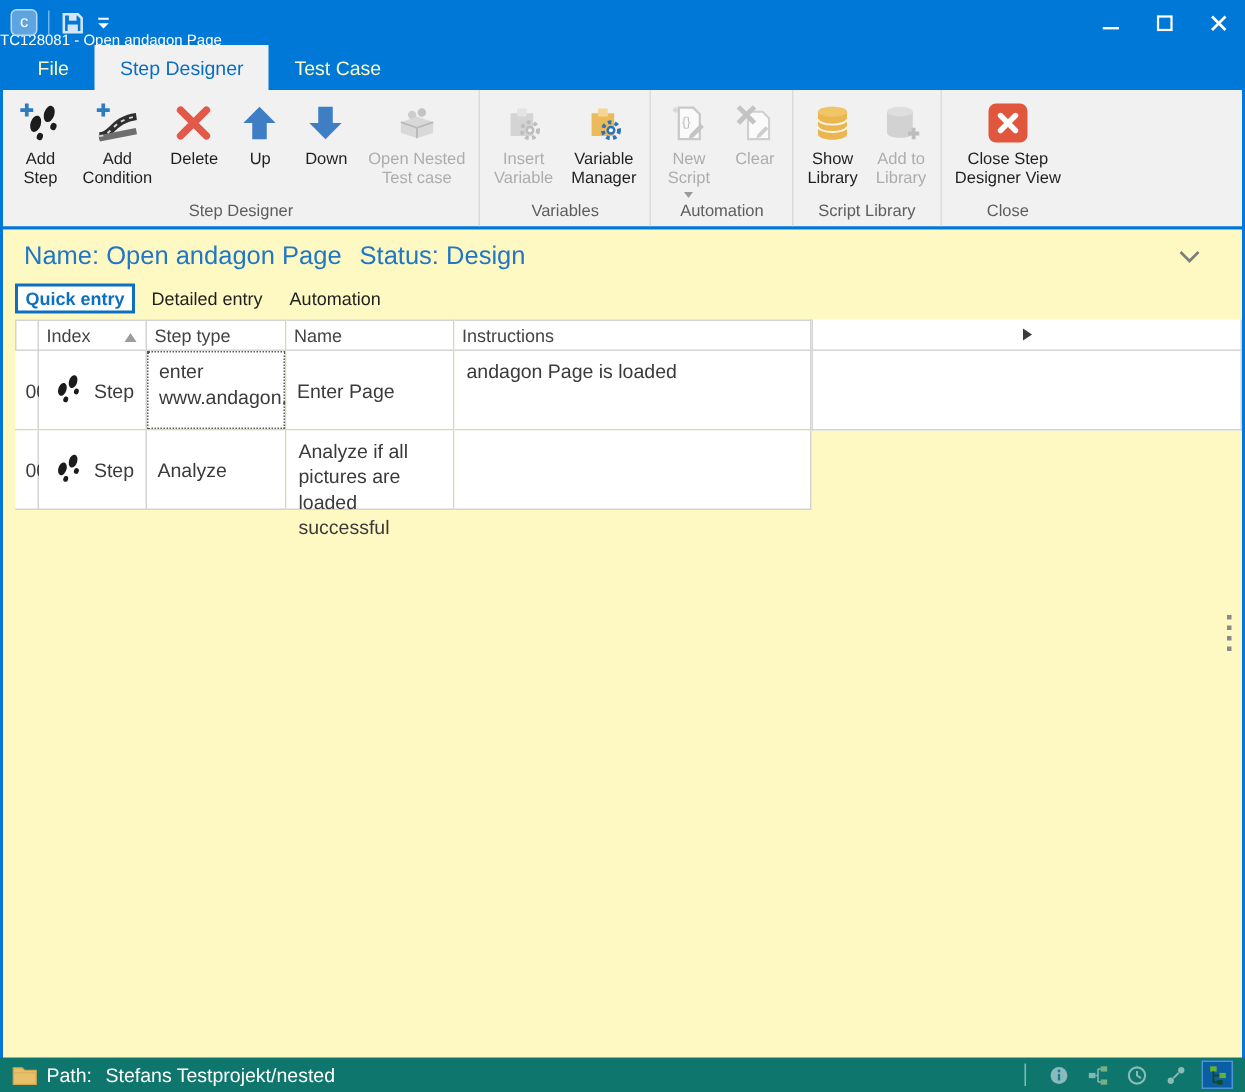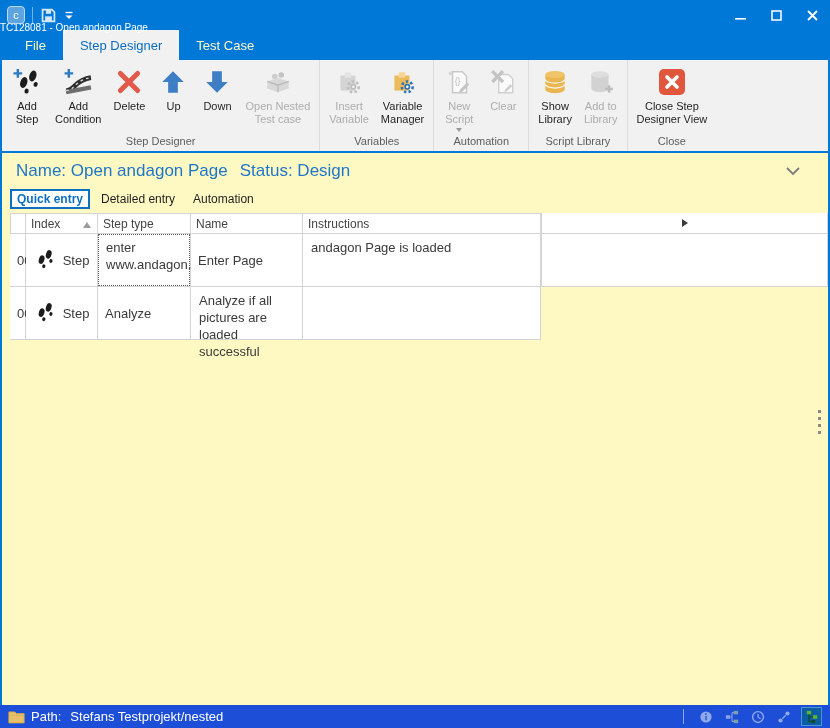--- a/index.html
+++ b/index.html
@@ -67,21 +67,21 @@
   .row-marker { width:0; height:0; border-top:4px solid transparent; border-bottom:4px solid transparent;
                 border-left:6px solid #3b3b3b; }
   .focus-cell::after { content:""; position:absolute; inset:0; border:1px dotted #5a5a5a; pointer-events:none; }
   .steptype { display:flex; align-items:center; justify-content:center; gap:7px; }
   .steptype svg { width:22px; height:22px; }
 
   .splitter-grip { position:absolute; right:7px; top:257px; display:flex; flex-direction:column; gap:4px; }
   .splitter-grip i { width:3px; height:3px; background:#8a8a8a; display:block; }
 
   
-  .statusbar { height:23px; background:#1d4ed8; display:flex; align-items:center; padding:0 8px; color:#fff; font-size:13px; flex:0 0 auto; }
+  .statusbar { height:23px; background:#0f766e; display:flex; align-items:center; padding:0 8px; color:#fff; font-size:13px; flex:0 0 auto; }
   .sb-path-label { margin-left:6px; }
   .sb-path-value { margin-left:9px; }
   .sb-right { margin-left:auto; display:flex; align-items:center; gap:9px; }
   .sb-sep { width:1px; height:15px; background:rgba(255,255,255,.5); margin-right:4px; }
   .sb-ic { width:17px; height:17px; display:flex; align-items:center; justify-content:center; opacity:.6; }
   .sb-ic svg { width:14px; height:14px; }
   .sb-ic.active { opacity:1; background:#0b5ea4; border:1px solid #4d94d0; width:21px; height:19px; }
 </style>
 </head>
 <body>

